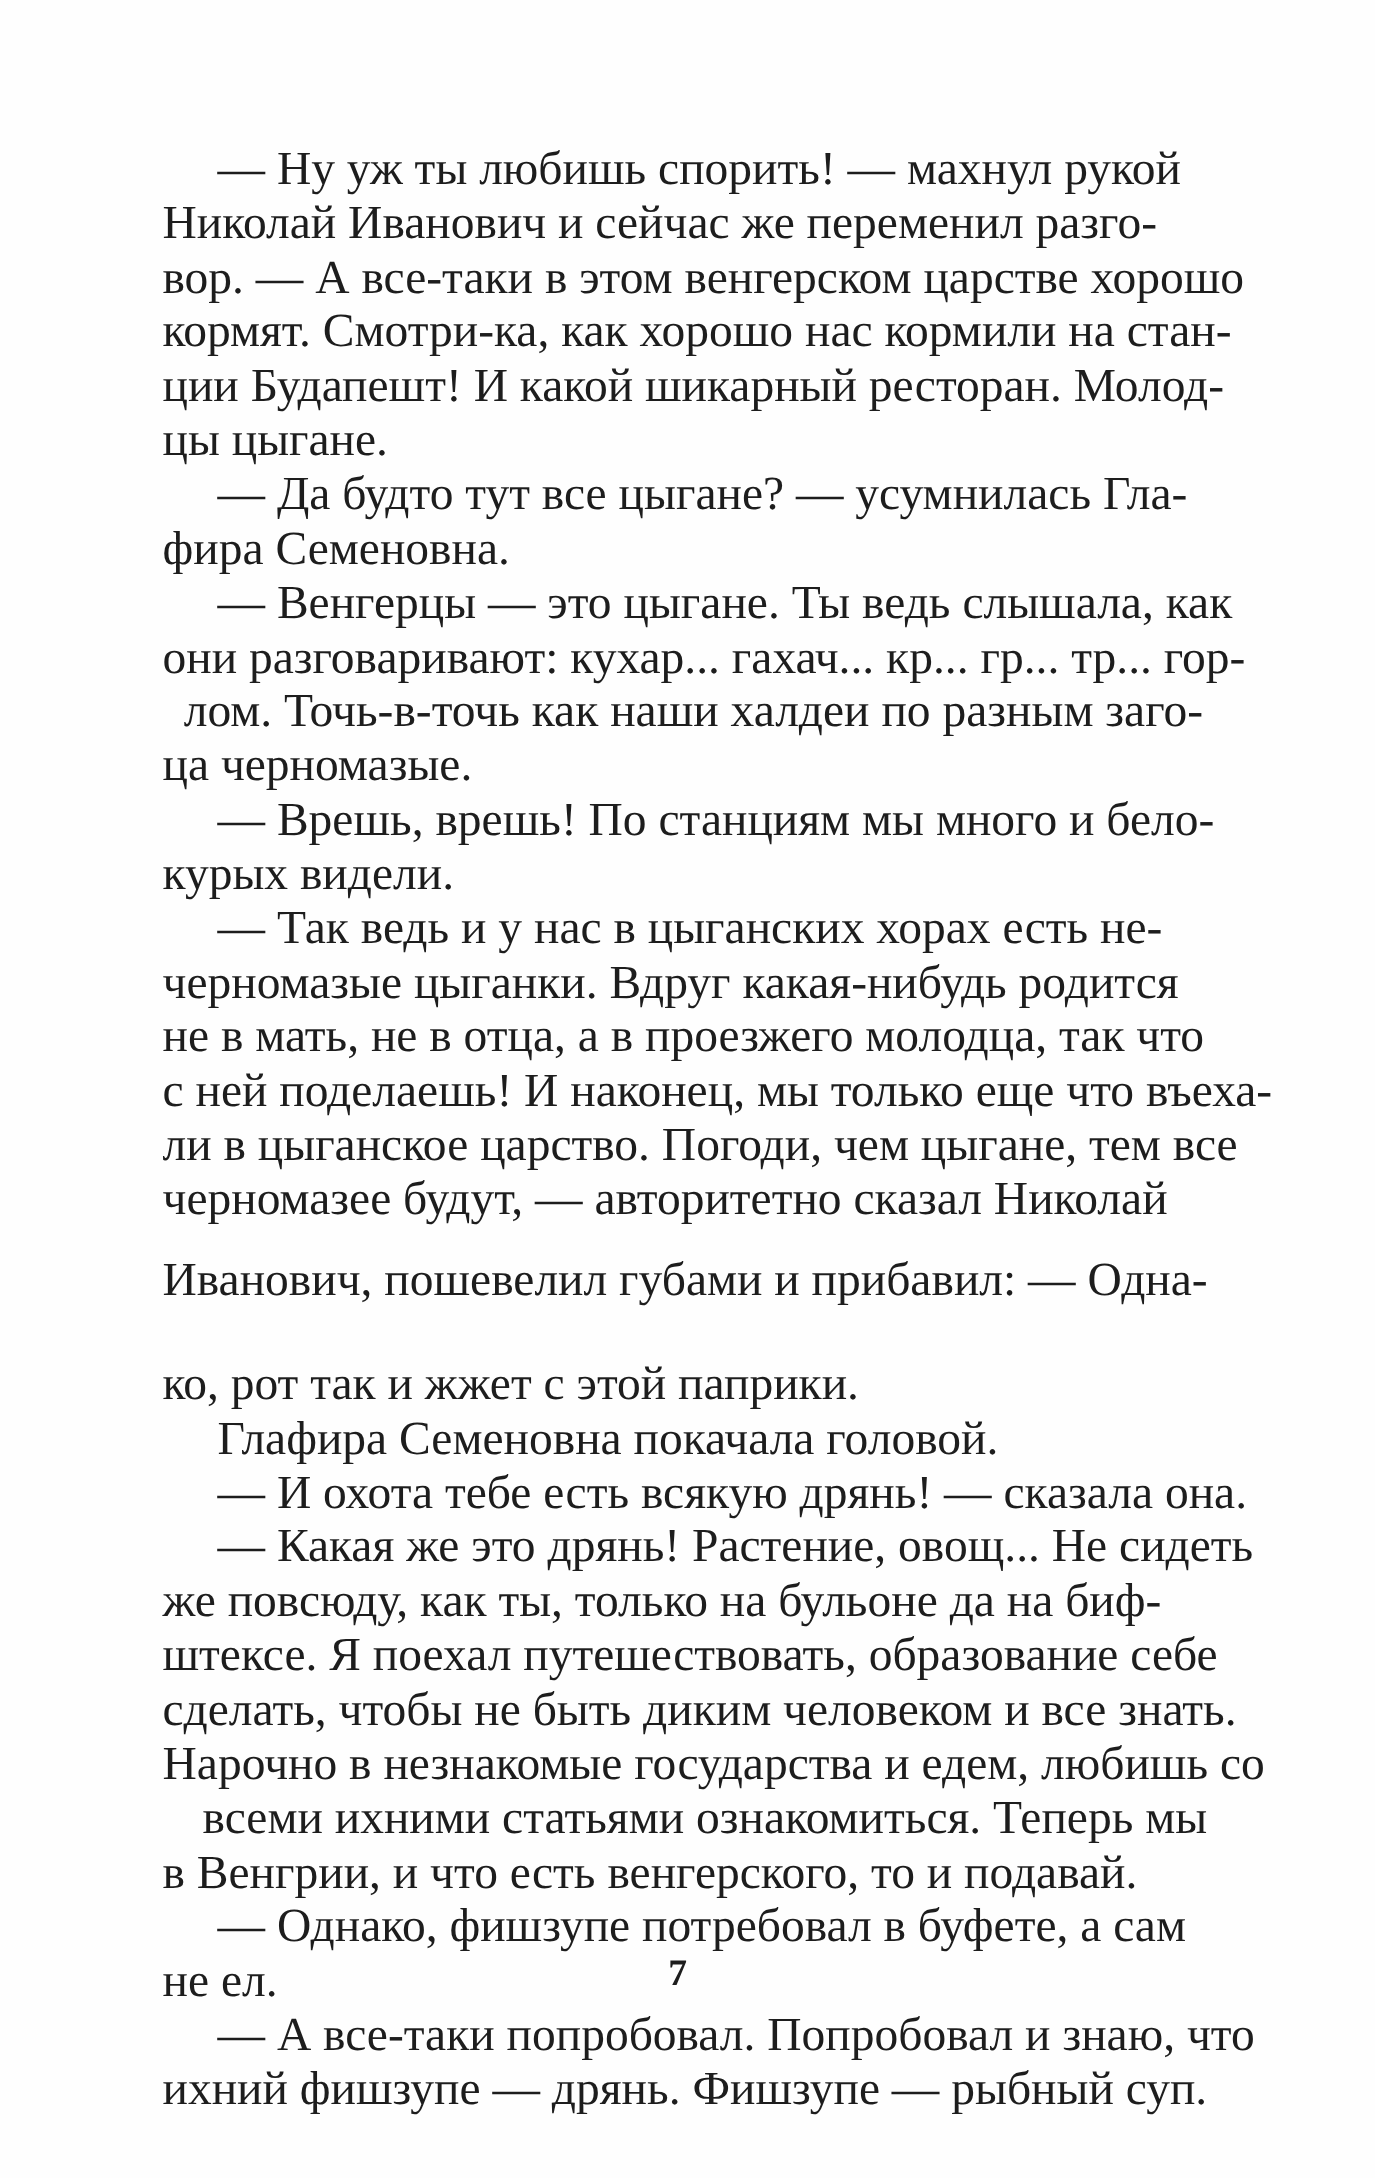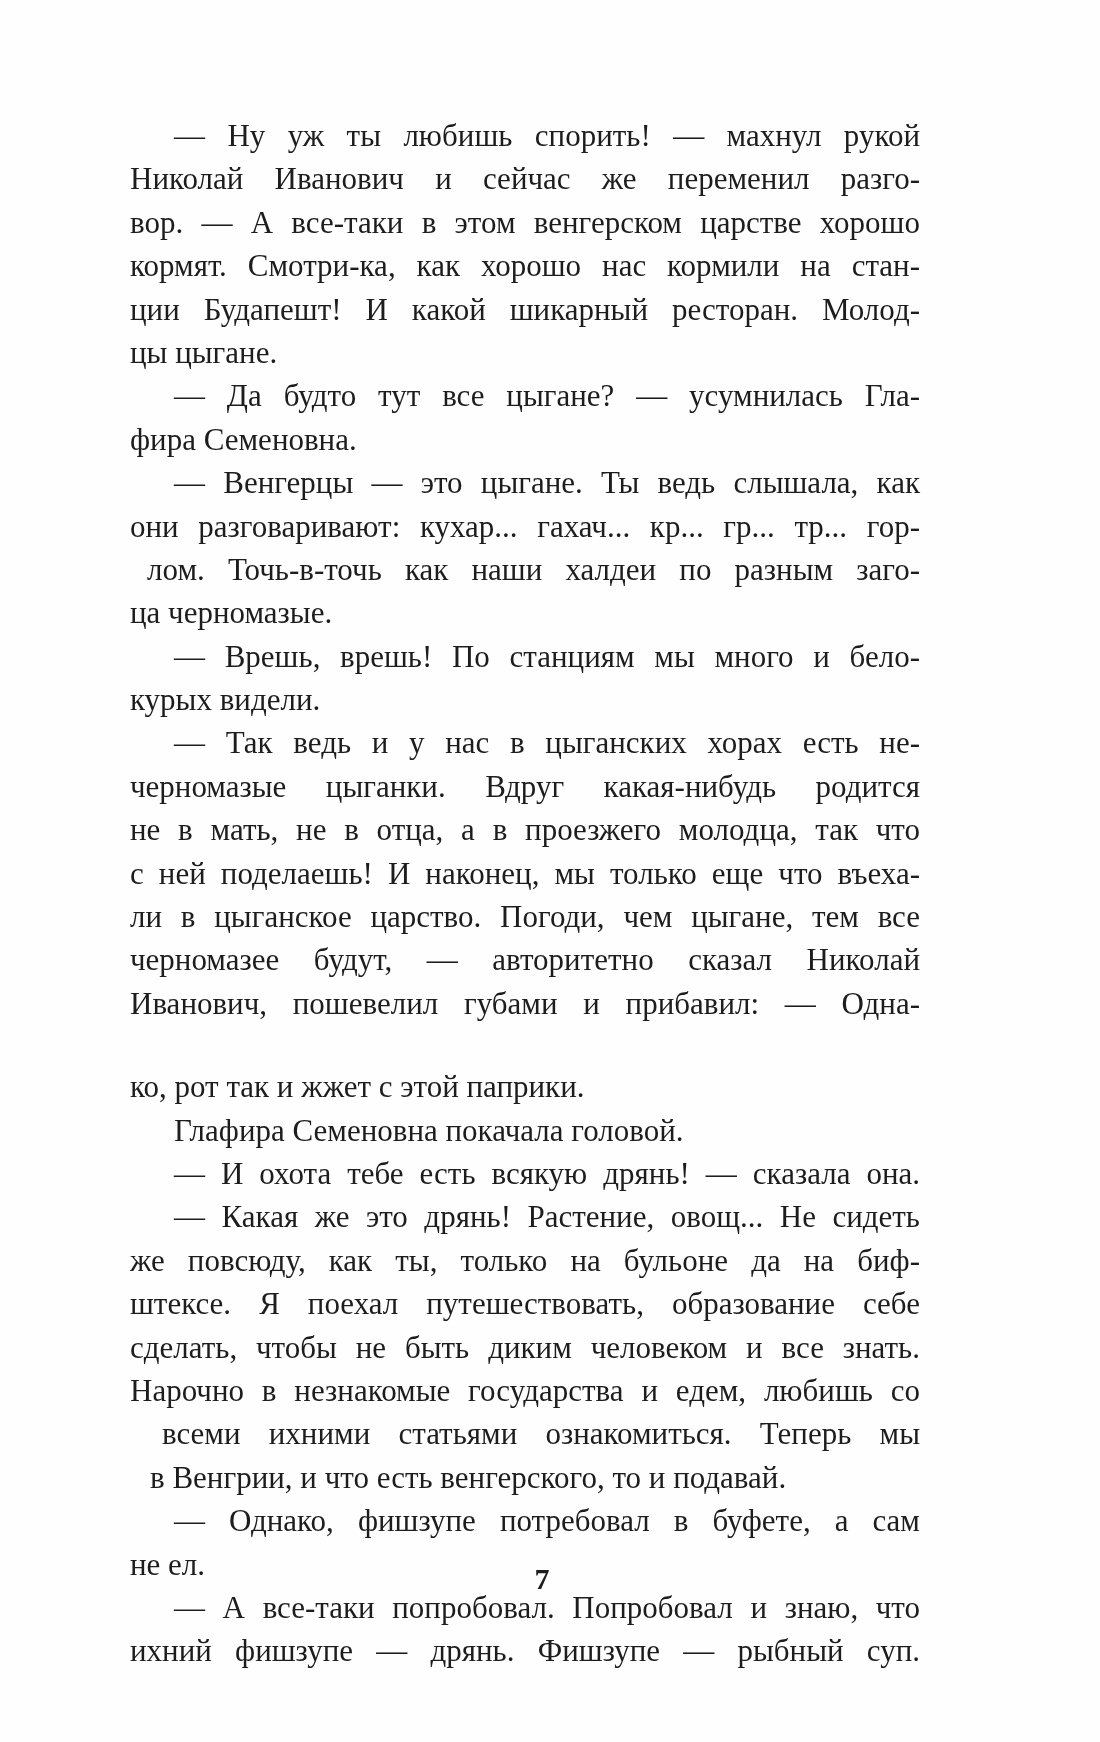--- a/index.html
+++ b/index.html
@@ -19,21 +19,21 @@
       width: 1100px;
       height: 1742px;
       background: #fefefe;
     }
     .text-block {
       position: absolute;
       left: 130px;
       top: 114px;
       width: 790px;
       font-family: "Liberation Serif", "DejaVu Serif", serif;
-      font-size: 31px;
+      font-size: 38px;
       line-height: 43.4px;
       color: #1d1d1d;
     }
     .line {
       display: block;
       height: 43.4px;
       white-space: nowrap;
       text-align: justify;
       text-align-last: justify;
       overflow: visible;
@@ -76,30 +76,30 @@
       <span class="line" style="display: block; width: auto; margin-left: 17px;">лом. Точь-в-точь как наши халдеи по разным заго-</span>
       <span class="line last" style="display: block; width: auto;">ца черномазые.</span>
       <span class="line indent" style="display: block; width: auto;">— Врешь, врешь! По станциям мы много и бело-</span>
       <span class="line last" style="display: block; width: auto;">курых видели.</span>
       <span class="line indent" style="display: block; width: auto;">— Так ведь и у нас в цыганских хорах есть не-</span>
       <span class="line" style="display: block; width: auto;">черномазые цыганки. Вдруг какая-нибудь родится</span>
       <span class="line" style="display: block; width: auto;">не в мать, не в отца, а в проезжего молодца, так что</span>
       <span class="line" style="display: block; width: auto;">с ней поделаешь! И наконец, мы только еще что въеха-</span>
       <span class="line" style="display: block; width: auto;">ли в цыганское царство. Погоди, чем цыгане, тем все</span>
       <span class="line" style="display: block; width: auto;">черномазее будут, — авторитетно сказал Николай</span>
-      <span class="line" style="display: block; width: auto;">Иванович, пошевелил губами и прибавил: — Одна-</span>
+      <span class="line" style="display: block; width: auto; margin-top: 21px;">Иванович, пошевелил губами и прибавил: — Одна-</span>
       <span class="line last" style="display: block; width: auto; margin-top: 40px;">ко, рот так и жжет с этой паприки.</span>
       <span class="line indent last" style="display: block; width: auto;">Глафира Семеновна покачала головой.</span>
       <span class="line indent" style="display: block; width: auto;">— И охота тебе есть всякую дрянь! — сказала она.</span>
       <span class="line indent" style="display: block; width: auto;">— Какая же это дрянь! Растение, овощ... Не сидеть</span>
       <span class="line" style="display: block; width: auto;">же повсюду, как ты, только на бульоне да на биф-</span>
       <span class="line" style="display: block; width: auto;">штексе. Я поехал путешествовать, образование себе</span>
       <span class="line" style="display: block; width: auto;">сделать, чтобы не быть диким человеком и все знать.</span>
       <span class="line" style="display: block; width: auto;">Нарочно в незнакомые государства и едем, любишь со</span>
       <span class="line" style="display: block; width: auto; margin-left: 32px;">всеми ихними статьями ознакомиться. Теперь мы</span>
-      <span class="line last" style="display: block; width: auto; margin-left: 20px;">в Венгрии, и что есть венгерского, то и подавай.</span>
+      <span class="line last" style="display: block; width: auto;">в Венгрии, и что есть венгерского, то и подавай.</span>
       <span class="line indent" style="display: block; width: auto;">— Однако, фишзупе потребовал в буфете, а сам</span>
       <span class="line last" style="display: block; width: auto;">не ел.</span>
       <span class="line indent" style="display: block; width: auto;">— А все-таки попробовал. Попробовал и знаю, что</span>
       <span class="line" style="display: block; width: auto;">ихний фишзупе — дрянь. Фишзупе — рыбный суп.</span>
     </div>
   <div class="page-number">7</div>
 </div>
 
 </body></html>

